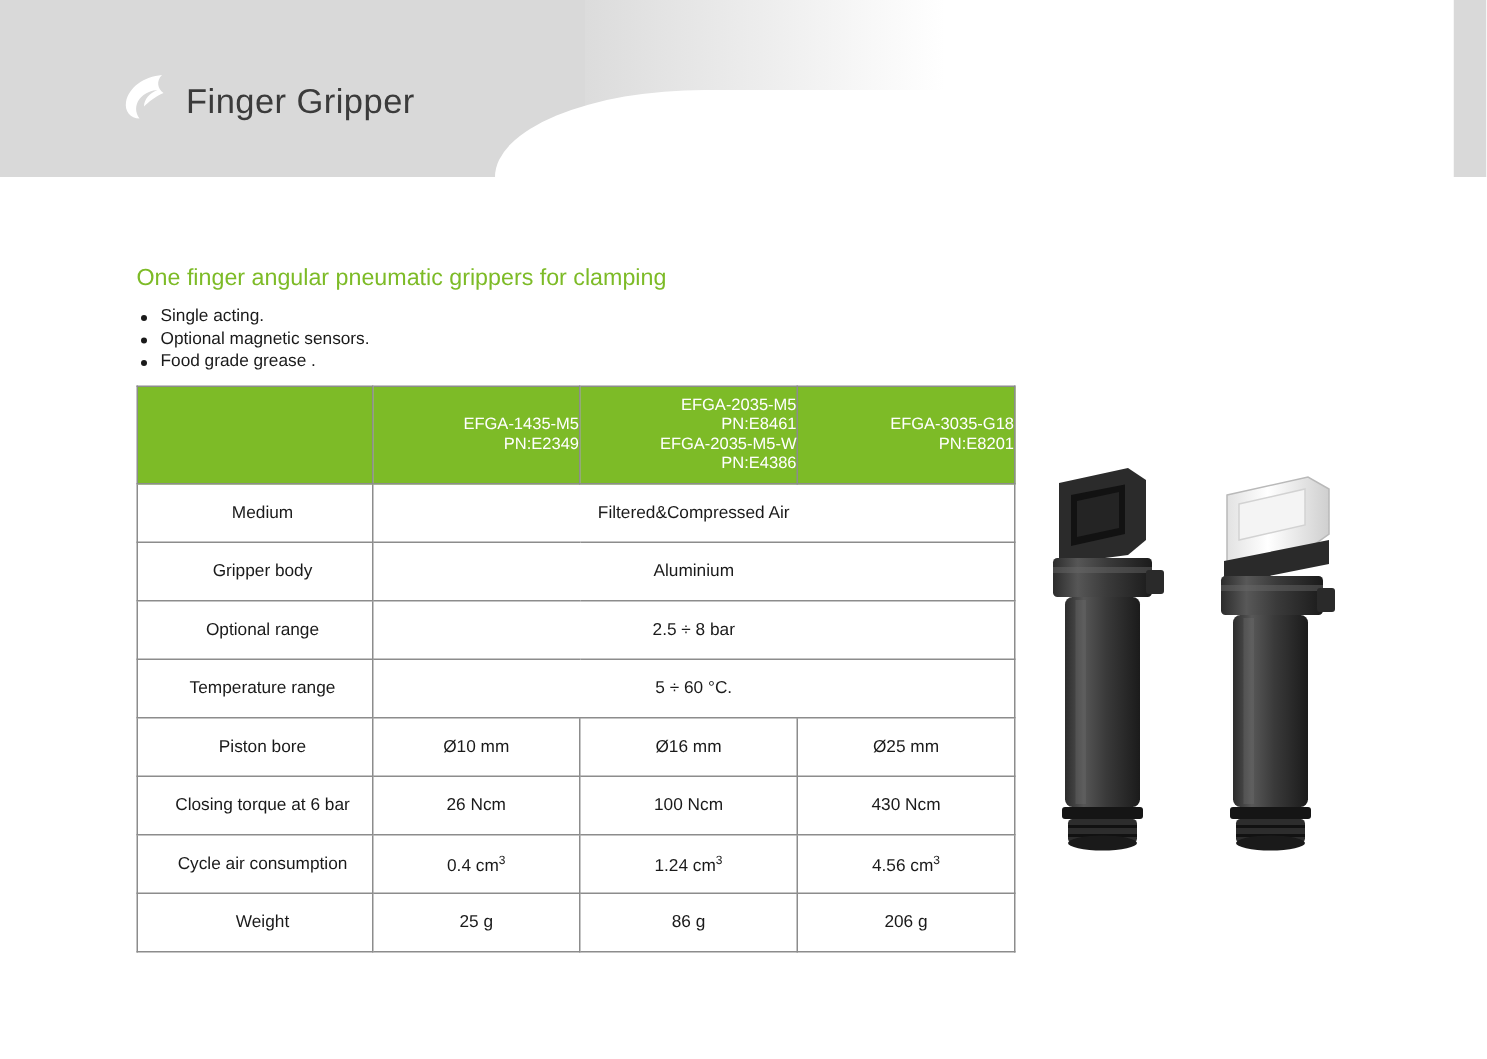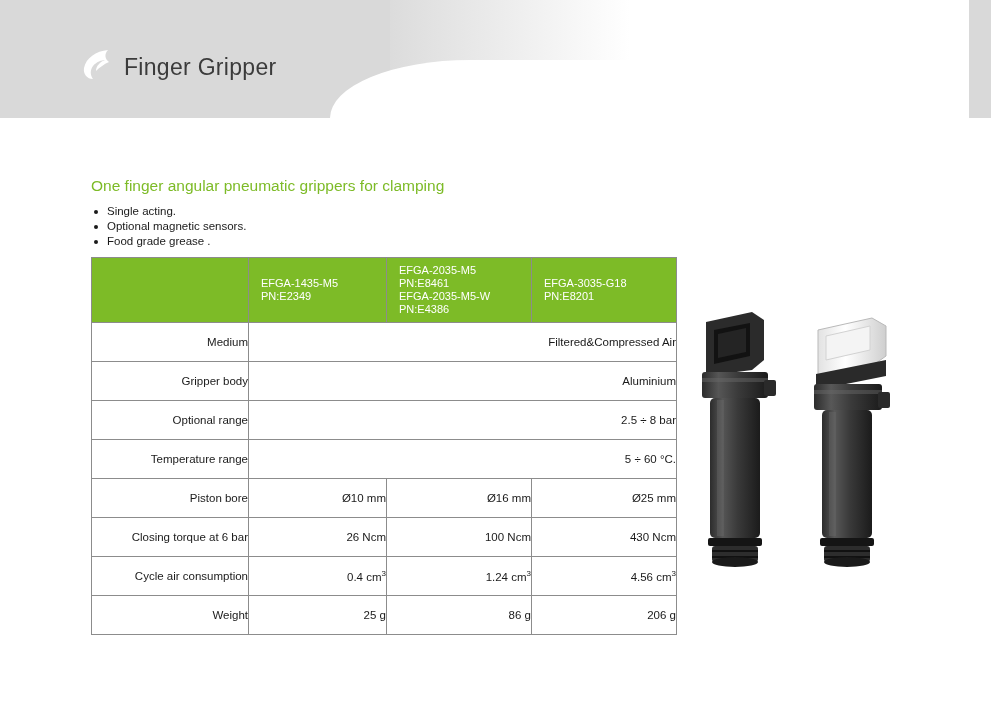--- a/index.html
+++ b/index.html
@@ -128,38 +128,38 @@
   table.spec th, table.spec td {
     border: 1px solid #8c8c8c;
     padding: 0;
   }
   table.spec thead th {
     background: #7dbb27;
     color: #ffffff;
     height: 64px;
     vertical-align: middle;
     font-weight: normal;
-    text-align: left;
+    text-align: right;
     padding-left: 12px;
     line-height: 13px;
     font-size: 11px;
   }
   table.spec thead th.blank {
     background: #7dbb27;
   }
   table.spec tbody td {
     height: 38px;
     vertical-align: middle;
   }
   table.spec td.label {
     padding-left: 10px;
-    text-align: right;
+    text-align: center;
   }
   table.spec td.val {
-    text-align: right;
+    text-align: center;
   }
   sup { font-size: 8px; vertical-align: super; }
 
   
   .photo {
     position: absolute;
     left: 690px;
     top: 300px;
     width: 230px;
     height: 280px;

